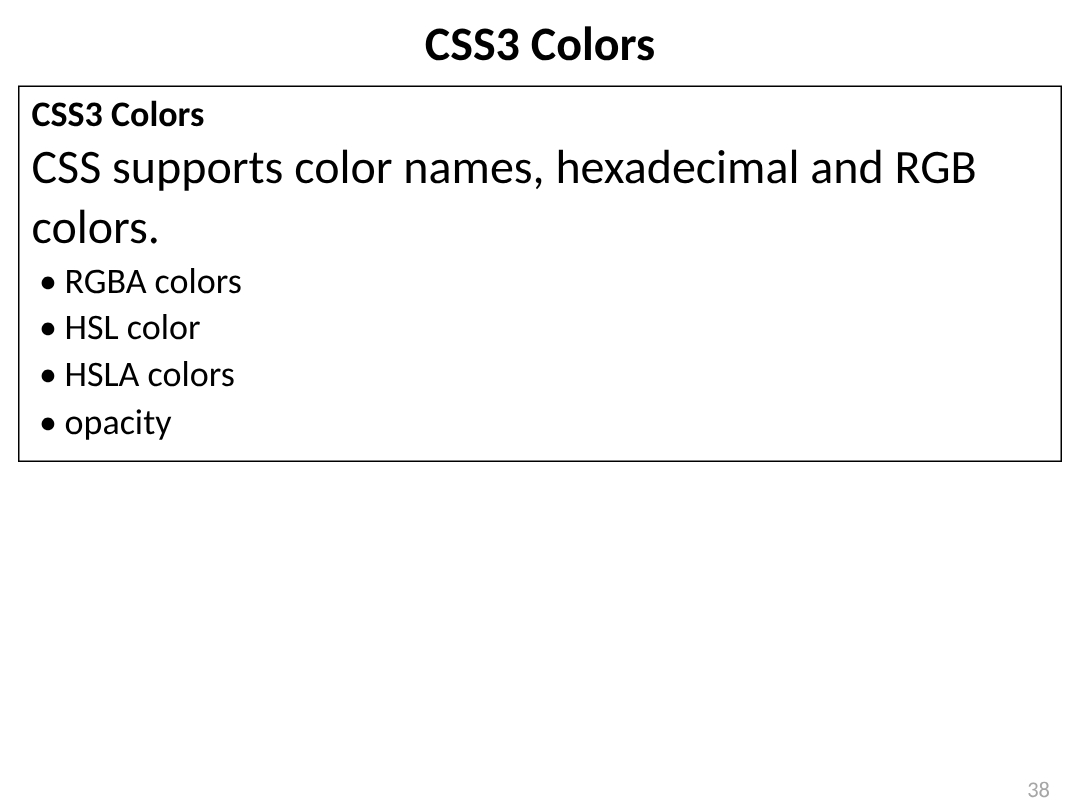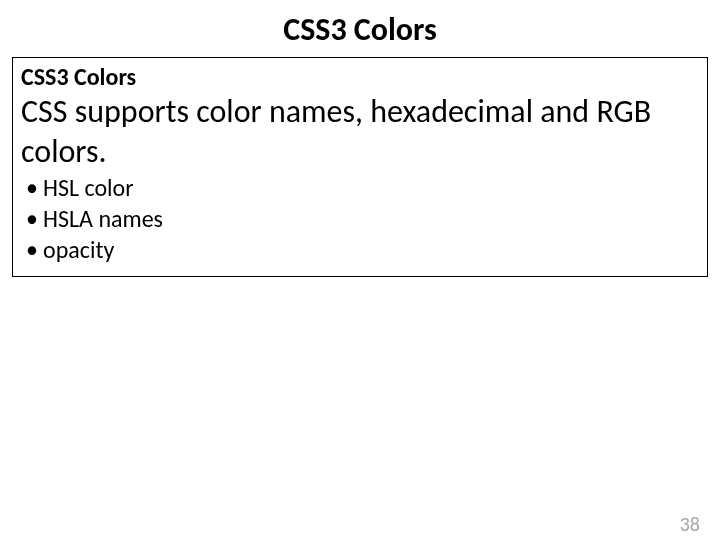--- a/index.html
+++ b/index.html
@@ -53,36 +53,37 @@
   .bullets li::before {
     content: "•";
     display: inline-block;
     width: 22px;
     text-align: center;
   }
   .page-num {
     position: absolute;
     bottom: 14px;
     right: 20px;
-    font-size: 20px;
+    font-size: 15px;
     color: #a6a6a6;
   }
 </style>
 </head>
 <body>
 
 <div class="slide">
 
   <div class="title">CSS3 Colors</div>
 
   <div class="content-box">
     <div class="box-heading">CSS3 Colors</div>
     <p class="para">CSS supports color names, hexadecimal and RGB colors.</p>
     <ul class="bullets">
+      <li>RGBA colors</li>
       <li>HSL color</li>
-      <li>HSLA names</li>
+      <li>HSLA colors</li>
       <li>opacity</li>
     </ul>
   </div>
 
   <div class="page-num">38</div>
 
 </div>
 
 </body></html>

